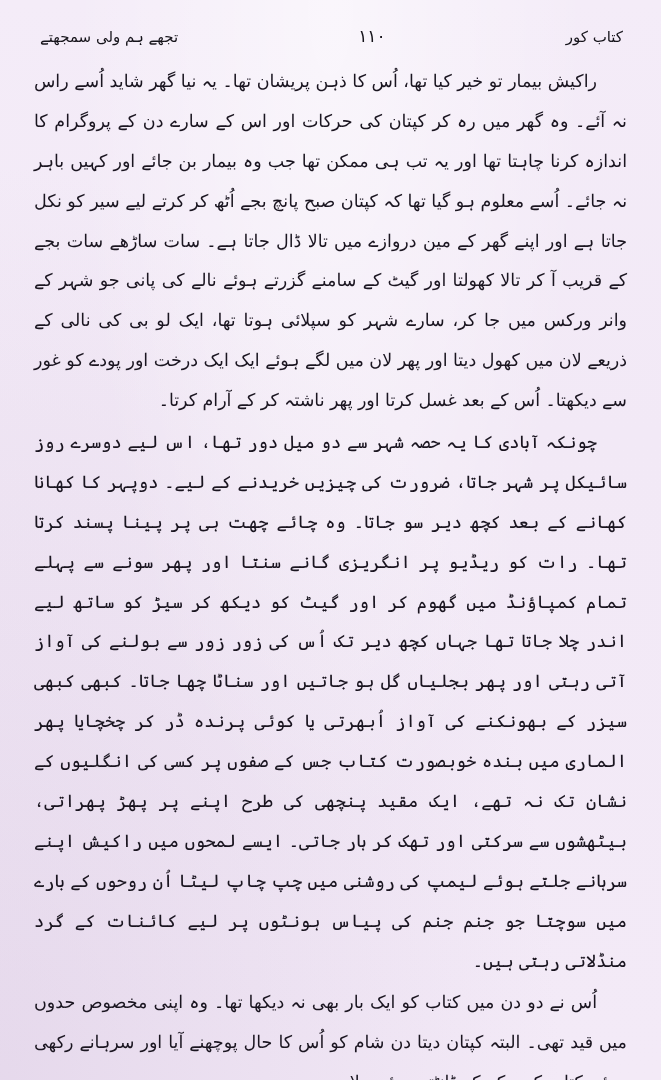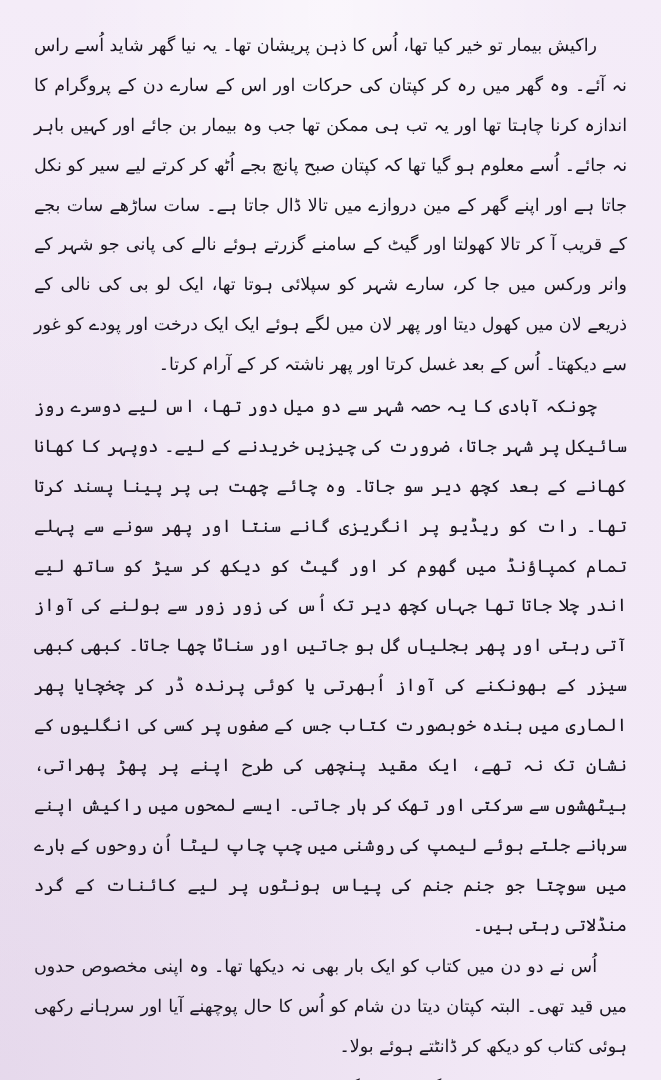--- a/index.html
+++ b/index.html
@@ -75,20 +75,25 @@
     text-align: center;
     margin-top: 4px;
   }
 </style>
 </head>
 <body>
 
 <div class="page">
   <div class="content">
 
+    <div class="header">
+      <div class="hdr-item hdr-right">تجھے ہم ولی سمجھتے</div>
+      <div class="hdr-item hdr-center">۱۱۰</div>
+      <div class="hdr-item hdr-left">کتاب کور</div>
+    </div>
 
     <div class="body-text">
       <p class="indent">راکیش بیمار تو خیر کیا تھا، اُس کا ذہن پریشان تھا۔ یہ نیا گھر شاید اُسے راس نہ آئے۔ وہ گھر میں رہ کر کپتان کی حرکات اور اس کے سارے دن کے پروگرام کا اندازہ کرنا چاہتا تھا اور یہ تب ہی ممکن تھا جب وہ بیمار بن جائے اور کہیں باہر نہ جائے۔ اُسے معلوم ہو گیا تھا کہ کپتان صبح پانچ بجے اُٹھ کر کرتے لیے سیر کو نکل جاتا ہے اور اپنے گھر کے مین دروازے میں تالا ڈال جاتا ہے۔ سات ساڑھے سات بجے کے قریب آ کر تالا کھولتا اور گیٹ کے سامنے گزرتے ہوئے نالے کی پانی جو شہر کے وانر ورکس میں جا کر، سارے شہر کو سپلائی ہوتا تھا، ایک لو بی کی نالی کے ذریعے لان میں کھول دیتا اور پھر لان میں لگے ہوئے ایک ایک درخت اور پودے کو غور سے دیکھتا۔ اُس کے بعد غسل کرتا اور پھر ناشتہ کر کے آرام کرتا۔</p>
       <p class="indent">چونکہ آبادی کا یہ حصہ شہر سے دو میل دور تھا، اس لیے دوسرے روز سائیکل پر شہر جاتا، ضرورت کی چیزیں خریدنے کے لیے۔ دوپہر کا کھانا کھانے کے بعد کچھ دیر سو جاتا۔ وہ چائے چھت ہی پر پینا پسند کرتا تھا۔ رات کو ریڈیو پر انگریزی گانے سنتا اور پھر سونے سے پہلے تمام کمپاؤنڈ میں گھوم کر اور گیٹ کو دیکھ کر سیڑ کو ساتھ لیے اندر چلا جاتا تھا جہاں کچھ دیر تک اُس کی زور زور سے بولنے کی آواز آتی رہتی اور پھر بجلیاں گل ہو جاتیں اور سناٹا چھا جاتا۔ کبھی کبھی سیزر کے بھونکنے کی آواز اُبھرتی یا کوئی پرندہ ڈر کر چخچایا پھر الماری میں بندہ خوبصورت کتاب جس کے صفوں پر کسی کی انگلیوں کے نشان تک نہ تھے، ایک مقید پنچھی کی طرح اپنے پر پھڑ پھراتی، بیٹھشوں سے سرکتی اور تھک کر ہار جاتی۔ ایسے لمحوں میں راکیش اپنے سرہانے جلتے ہوئے لیمپ کی روشنی میں چپ چاپ لیٹا اُن روحوں کے بارے میں سوچتا جو جنم جنم کی پیاس ہونٹوں پر لیے کائنات کے گرد منڈلاتی رہتی ہیں۔</p>
       <p class="indent">اُس نے دو دن میں کتاب کو ایک بار بھی نہ دیکھا تھا۔ وہ اپنی مخصوص حدوں میں قید تھی۔ البتہ کپتان دیتا دن شام کو اُس کا حال پوچھنے آیا اور سرہانے رکھی ہوئی کتاب کو دیکھ کر ڈانٹتے ہوئے بولا۔</p>
       <p class="dialogue">’’بیماری میں پڑھتے ہو؟ پاگل ہو جاؤ گے۔‘‘</p>
 
     </div>
 
   </div>

